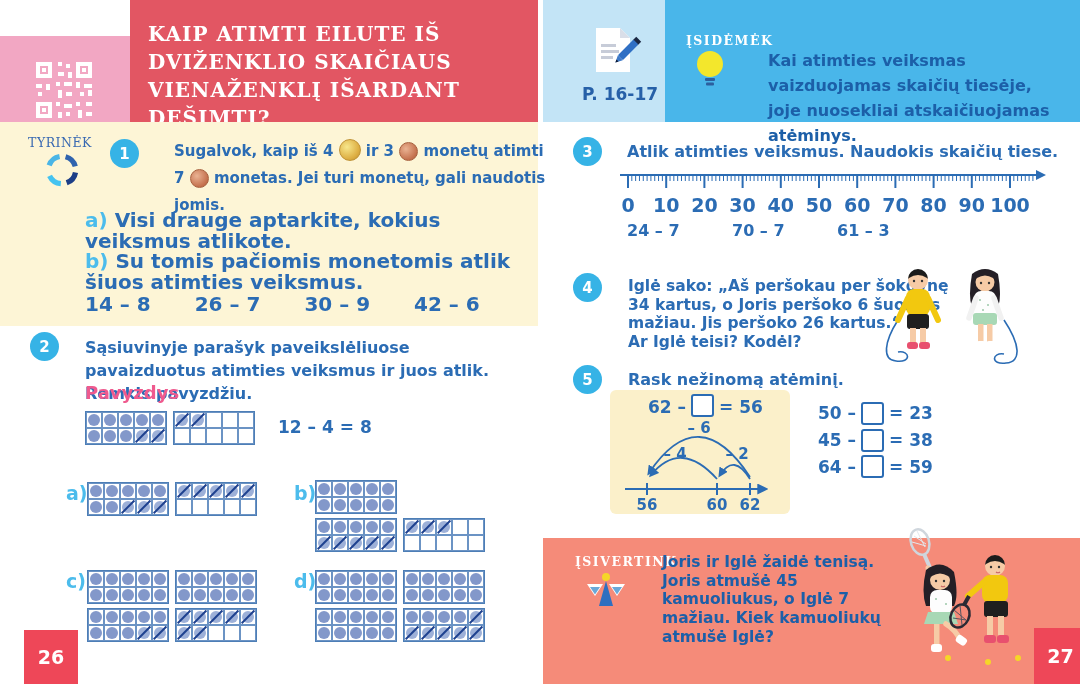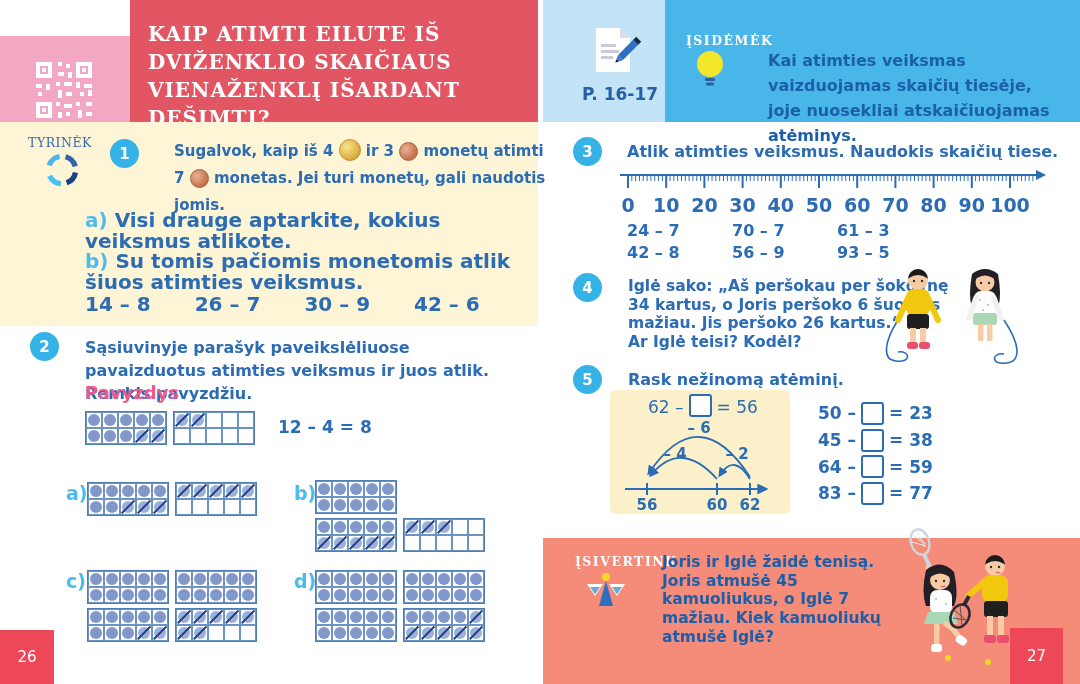--- a/index.html
+++ b/index.html
@@ -51,29 +51,29 @@
   .glabel{font-size:19px;font-weight:bold;color:var(--lab);}
   .ex-eq{font-size:17px;font-weight:bold;}
   
   .task-text{font-size:16px;font-weight:bold;}
   .expr3{display:flex;font-size:16px;font-weight:bold;align-items:flex-end;}
   .expr3 span{width:105px;}
   .t4lines{font-size:15.5px;line-height:18.5px;font-weight:bold;}
   .eqbox{display:inline-block;width:19px;height:19px;border:2px solid var(--txt);border-radius:3px;
          background:#fff;vertical-align:-4px;margin:0 5px;}
   .cream-box{left:610px;top:390px;width:180px;height:124px;background:var(--cream2);border-radius:6px;}
-  .eq-main{left:648px;top:394px;font-size:17px;font-weight:normal;}
+  .eq-main{left:648px;top:394px;font-size:17px;font-weight:bold;}
   .eqlist{left:818px;top:400px;font-size:17px;font-weight:bold;}
   .eqlist .row{height:26.7px;display:flex;align-items:center;}
   
   .salmon-panel{left:543px;top:538px;width:537px;height:146px;background:var(--salmon);}
   .assess-label{left:575px;top:554px;font-size:12.5px;font-weight:bold;color:#fff;letter-spacing:1.5px;}
   .assess-text{left:662px;top:553px;width:228px;font-size:15.5px;line-height:18.7px;font-weight:bold;color:#1c5fa8;}
-  .pagebox{background:var(--redbox);color:#fff;font-size:15px;font-weight:normal;
-           display:flex;align-items:center;justify-content:center;}
+  .pagebox{background:var(--redbox);color:#fff;font-size:19px;font-weight:bold;
+           display:flex;align-items:center;justify-content:center;margin-left:24px;}
   .pn26{left:0;top:630px;width:54px;height:54px;}
   .pn27{left:1010px;top:628px;width:53px;height:56px;z-index:5;}
   svg text{font-family:"DejaVu Sans",sans-serif;}
 </style>
 </head>
 <body>
 
 <div id="page">
 
   <div class="abs pink-panel">
@@ -770,25 +770,20 @@
       <line x1="355.8" y1="7" x2="355.8" y2="20" stroke="#2b6cb4" stroke-width="2"></line>
       <text x="355.8" y="44" text-anchor="middle" font-size="19" font-weight="bold" fill="#2b6cb4">90</text>
       <line x1="394" y1="7" x2="394" y2="20" stroke="#2b6cb4" stroke-width="2"></line>
       <text x="394" y="44" text-anchor="middle" font-size="19" font-weight="bold" fill="#2b6cb4">100</text>
     </svg>
   <div class="abs expr3" style="left:627px;top:221px">
     <span>24 – 7</span>
     <span>70 – 7</span>
     <span>61 – 3</span>
   </div>
-  <div class="abs expr3" style="left:627px;top:243px">
-    <span>42 – 8</span>
-    <span>56 – 9</span>
-    <span>93 – 5</span>
-  </div>
 
   <div class="abs badge" style="left:573px;top:273px">4</div>
   <div class="abs t4lines" style="left:628px;top:277px">
     <div>Iglė sako: „Aš peršokau per šokdynę</div>
     <div>34 kartus, o Joris peršoko 6 šuoliais</div>
     <div>mažiau. Jis peršoko 26 kartus.“</div>
     <div>Ar Iglė teisi? Kodėl?</div>
   </div>
   <svg class="abs" style="left:882px;top:260px" width="142" height="126" viewBox="0 0 142 126">
 
@@ -863,25 +858,20 @@
     <div class="row">
         <span>45 –</span>
         <span class="eqbox"></span>
         <span>= 38</span>
       </div>
     <div class="row">
         <span>64 –</span>
         <span class="eqbox"></span>
         <span>= 59</span>
       </div>
-    <div class="row">
-        <span>83 –</span>
-        <span class="eqbox"></span>
-        <span>= 77</span>
-      </div>
   </div>
 
   <div class="abs salmon-panel"></div>
   <div class="abs assess-label serif">ĮSIVERTINK</div>
   <svg class="abs" style="left:585px;top:572px" width="42" height="38" viewBox="0 0 42 38">
     <circle cx="21" cy="5" r="4" fill="#f5d628"></circle>
     <polygon points="21,9 14,34 28,34" fill="#2e6fc0"></polygon>
     <polygon points="2,12 18,12 10,24" fill="#fff"></polygon>
     <polygon points="5,15 15,15 10,22.5" fill="#6aa8d8"></polygon>
     <polygon points="24,12 40,12 32,24" fill="#fff"></polygon>

